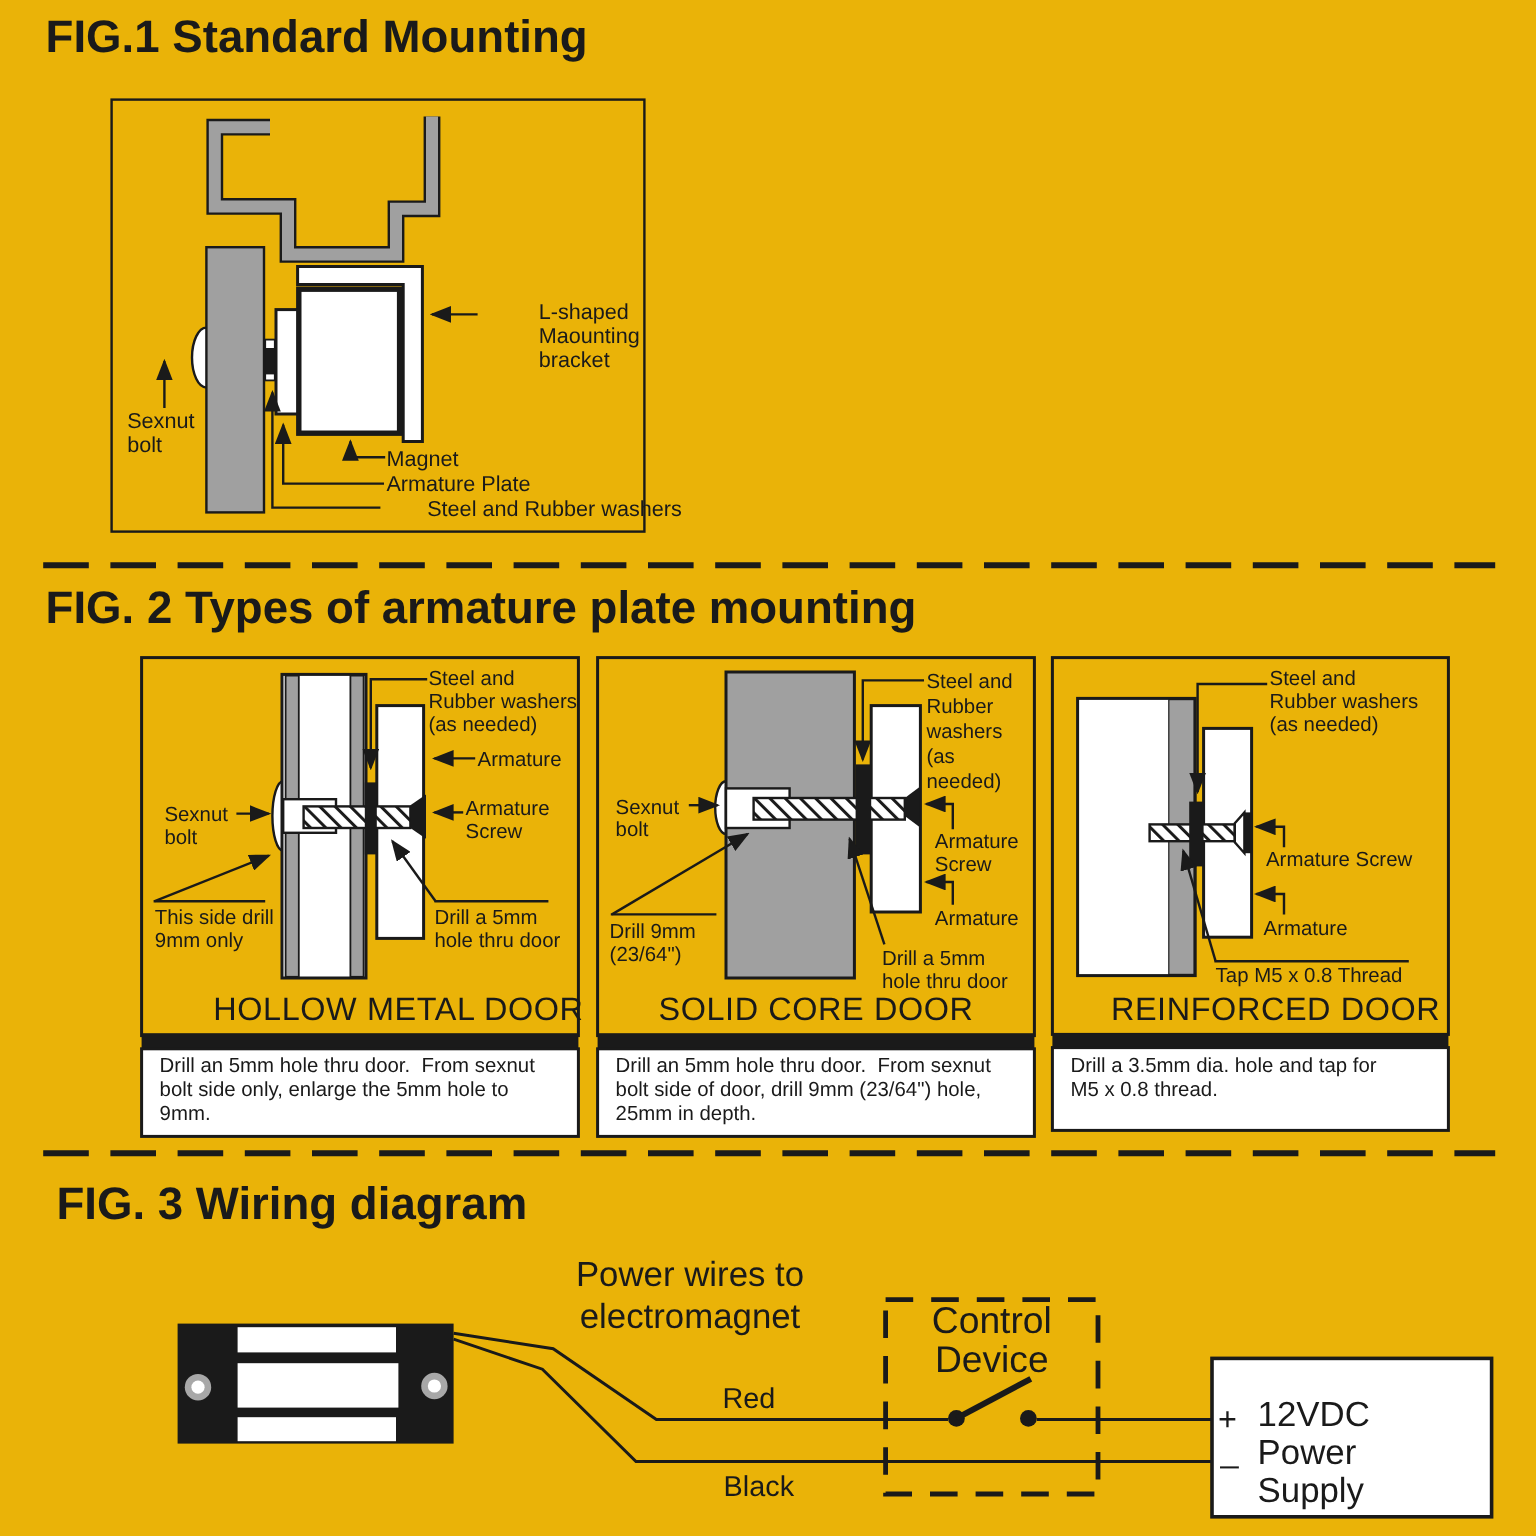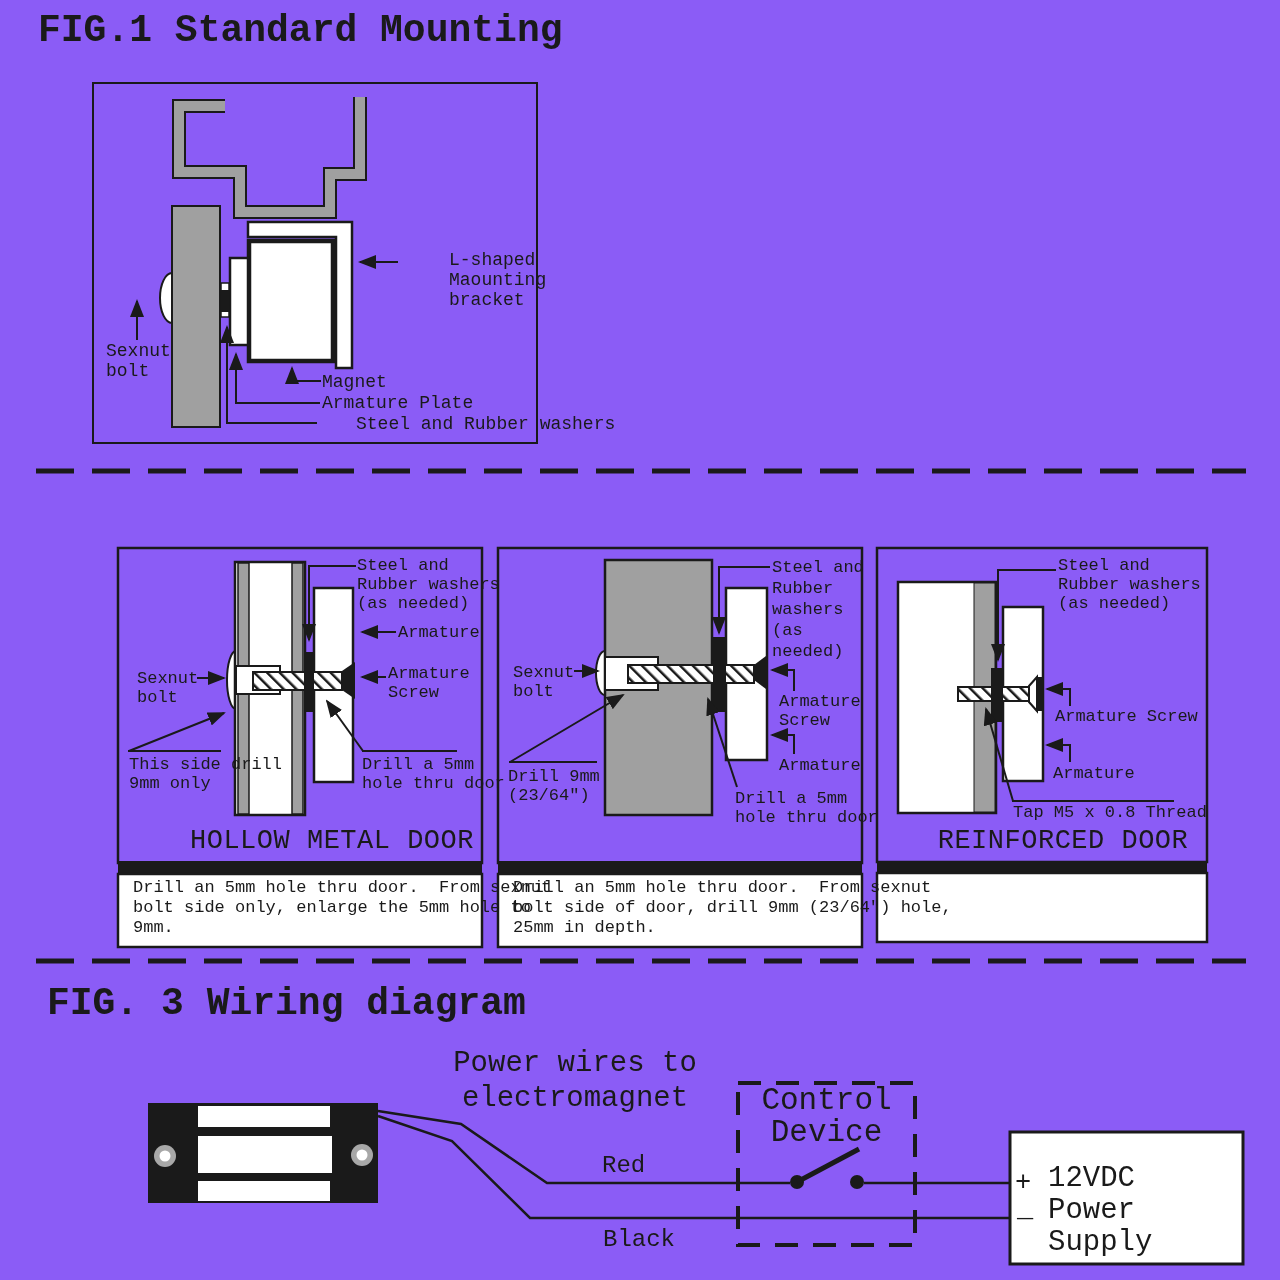--- a/index.html
+++ b/index.html
@@ -1,17 +1,17 @@
 <!DOCTYPE html>
 <html><head>
 <meta charset="utf-8">
 <style>
   html,body{margin:0;padding:0;background:#ffffff;width:1280px;height:1280px;overflow:hidden;}
-  #page{position:relative;width:1280px;height:1280px;background:#8b5cf6;
-        font-family:Liberation Mono, monospace;color:#1a1a1a;}
+  #page{position:relative;width:1280px;height:1280px;background:#eab308;
+        font-family:Liberation Sans, sans-serif;color:#1a1a1a;}
   svg{position:absolute;left:0;top:0;}
   .lbl{position:absolute;white-space:pre;color:#1a1a1a;}
   .t18{font-size:18px;line-height:20px;}
   .t17{font-size:17px;line-height:19px;}
   .t17b{font-size:17px;line-height:21px;}
   .cap{font-size:17px;line-height:20px;}
   .title{font-weight:bold;font-size:38px;line-height:40px;letter-spacing:0px;}
   .doortype{font-size:27px;letter-spacing:0.5px;text-align:center;}
   .big{font-size:29px;line-height:35px;text-align:center;}
   .mid{font-size:31px;line-height:32px;text-align:center;}
@@ -155,20 +155,21 @@
   <div class="lbl title" style="left:38px;top:11px;">FIG.1 Standard Mounting</div>
   <div class="lbl t18" style="left:106px;top:341px;">Sexnut
 bolt</div>
   <div class="lbl t18" style="left:401px;top:250px;margin-left:48px;">L-shaped
 Maounting
 bracket</div>
   <div class="lbl t18" style="left:322px;top:372px;">Magnet</div>
   <div class="lbl t18" style="left:322px;top:393px;">Armature Plate</div>
   <div class="lbl t18" style="left:330px;top:414px;margin-left:26px;">Steel and Rubber washers</div>
 
+  <div class="lbl title" style="left:38px;top:487px;">FIG. 2 Types of armature plate mounting</div>
 
   <div class="lbl t17" style="left:357px;top:556px;">Steel and
 Rubber washers
 (as needed)</div>
   <div class="lbl t17" style="left:398px;top:623px;">Armature</div>
   <div class="lbl t17" style="left:388px;top:664px;">Armature
 Screw</div>
   <div class="lbl t17" style="left:137px;top:669px;">Sexnut
 bolt</div>
   <div class="lbl t17" style="left:129px;top:755px;">This side drill
@@ -187,31 +188,34 @@
 needed)</div>
   <div class="lbl t17" style="left:513px;top:663px;">Sexnut
 bolt</div>
   <div class="lbl t17" style="left:508px;top:767px;">Drill 9mm
 (23/64")</div>
   <div class="lbl t17" style="left:779px;top:692px;">Armature
 Screw</div>
   <div class="lbl t17" style="left:779px;top:756px;">Armature</div>
   <div class="lbl t17" style="left:735px;top:789px;">Drill a 5mm
 hole thru door</div>
+  <div class="lbl doortype" style="left:498px;top:826px;width:364px;">SOLID CORE DOOR</div>
   <div class="lbl cap" style="left:513px;top:878px;">Drill an 5mm hole thru door.  From sexnut
 bolt side of door, drill 9mm (23/64") hole,
 25mm in depth.</div>
 
   <div class="lbl t17" style="left:1058px;top:556px;">Steel and
 Rubber washers
 (as needed)</div>
   <div class="lbl t17" style="left:1055px;top:707px;">Armature Screw</div>
   <div class="lbl t17" style="left:1053px;top:764px;">Armature</div>
   <div class="lbl t17" style="left:1013px;top:803px;">Tap M5 x 0.8 Thread</div>
   <div class="lbl doortype" style="left:877px;top:826px;width:372px;">REINFORCED DOOR</div>
+  <div class="lbl cap" style="left:892px;top:878px;">Drill a 3.5mm dia. hole and tap for
+M5 x 0.8 thread.</div>
 
   <div class="lbl title" style="left:47px;top:984px;">FIG. 3 Wiring diagram</div>
   <div class="lbl big" style="left:440px;top:1046px;width:270px;">Power wires to
 electromagnet</div>
   <div class="lbl wirelbl" style="left:602px;top:1152px;">Red</div>
   <div class="lbl wirelbl" style="left:603px;top:1226px;">Black</div>
   <div class="lbl mid" style="left:738px;top:1085px;width:177px;">Control
 Device</div>
   <div class="lbl sign" style="left:1015px;top:1168px;">+</div>
   <div class="lbl sign" style="left:1017px;top:1194px;">_</div>

